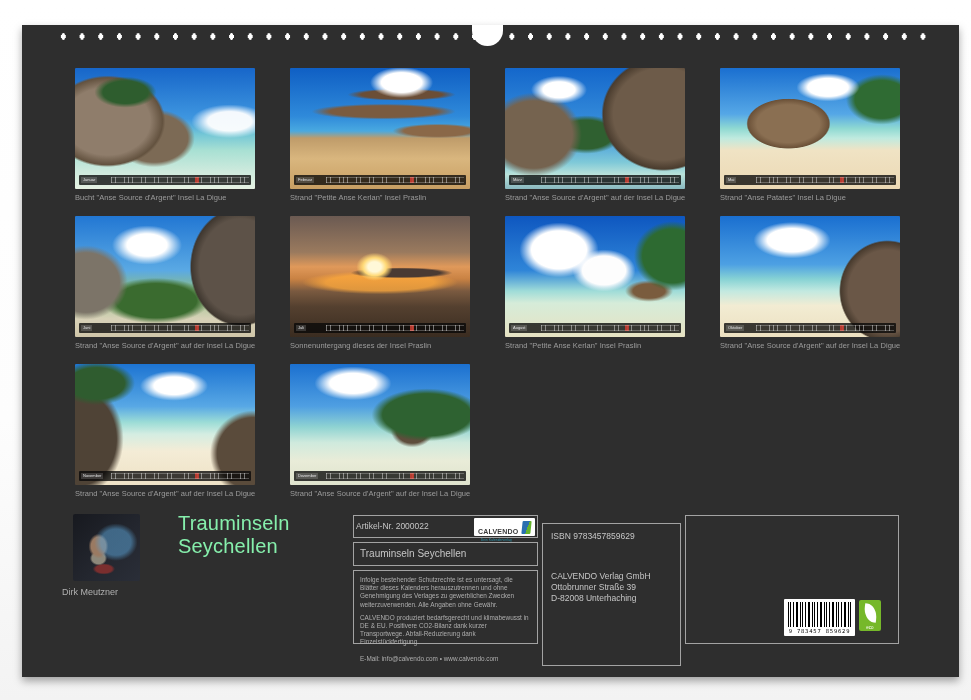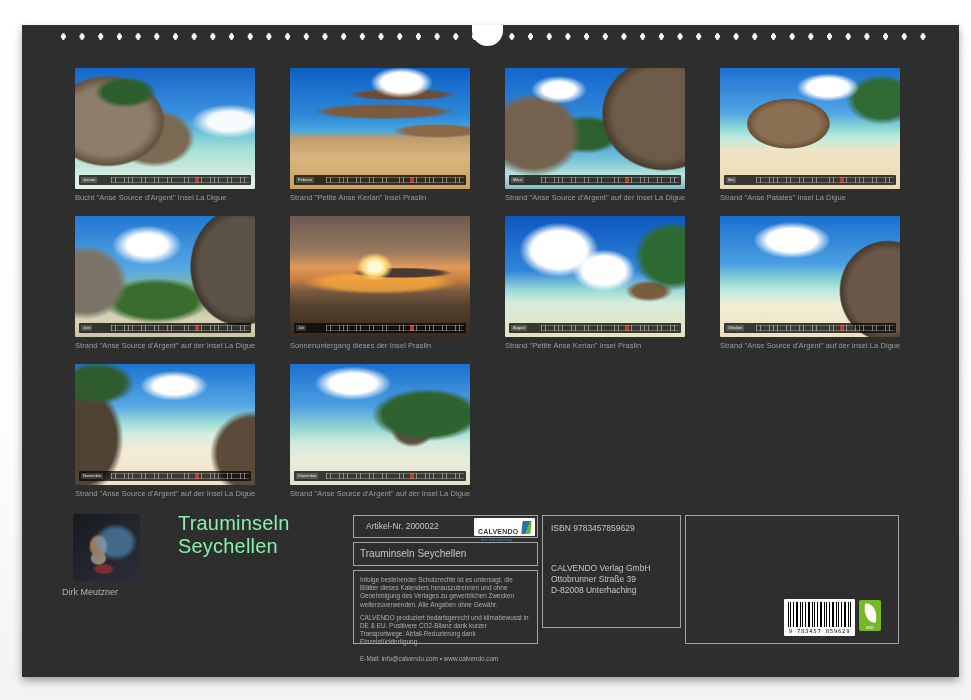--- a/index.html
+++ b/index.html
@@ -129,26 +129,26 @@
       radial-gradient(10px 6px at 40% 42%, #2a2d33 0 55%, rgba(0,0,0,0) 70%),
       linear-gradient(135deg,#17191f 0%,#23262e 55%,#2a2e38 100%);
   }
   .author-name{position:absolute; left:40px; top:562px; font-size:9px; color:#b0b0b0;}
   .main-title{
     position:absolute; left:156px; top:487px; font-size:20px; line-height:23px;
     color:#86efac; letter-spacing:.2px; white-space:pre-line;
   }
   .infobox{position:absolute; left:331px; top:490px; width:546px; height:129px;}
   .ibox{position:absolute; border:1px solid #a3a3a3; box-sizing:border-box; color:#c6c6c6;}
-  .box-article{left:0; top:0; width:185px; height:23px; font-size:8.5px; line-height:21px; padding-left:12px;}
+  .box-article{left:0; top:0; width:185px; height:23px; font-size:8.5px; line-height:21px; padding-left:2px;}
   .box-title{left:0; top:27px; width:185px; height:24px; font-size:10px; line-height:22px; padding-left:6px;}
   .box-legal{left:0; top:55px; width:185px; height:74px; padding:5px 6px; color:#aeaeae;}
   .box-legal p{margin:0 0 5px 0; font-size:6.4px; line-height:1.28;}
   .box-legal p.mail{margin:8px 0 0 0;}
-  .box-isbn{left:189px; top:0; width:139px; height:113px; padding:7px 8px; font-size:8.5px;}
+  .box-isbn{left:189px; top:8px; width:139px; height:143px; padding:7px 8px; font-size:8.5px;}
   .box-isbn .addr{margin-top:30px; line-height:1.32; white-space:pre-line;}
   .box-barcode{left:332px; top:0; width:214px; height:129px;}
   
   .cv-logo{position:absolute; right:2px; top:2px; width:61px; height:18px; background:#ffffff; border-radius:1px;}
   .cv-text{position:absolute; left:4px; top:3px; font-size:7px; font-weight:bold; color:#3a3a3a; letter-spacing:.2px;}
   .cv-tag{position:absolute; left:7px; top:11.5px; font-size:3px; color:#2a9bb5; letter-spacing:.2px;}
   .cv-mark{position:absolute; right:4px; top:2.5px; width:9px; height:13px;
     background:linear-gradient(105deg,#2a6fb0 58%,#65b32e 58%); transform:skewX(-6deg); border-radius:1px;}
   
   .barcode{position:absolute; right:43px; bottom:7px; width:71px; height:37px; background:#ffffff; border-radius:1px;}

